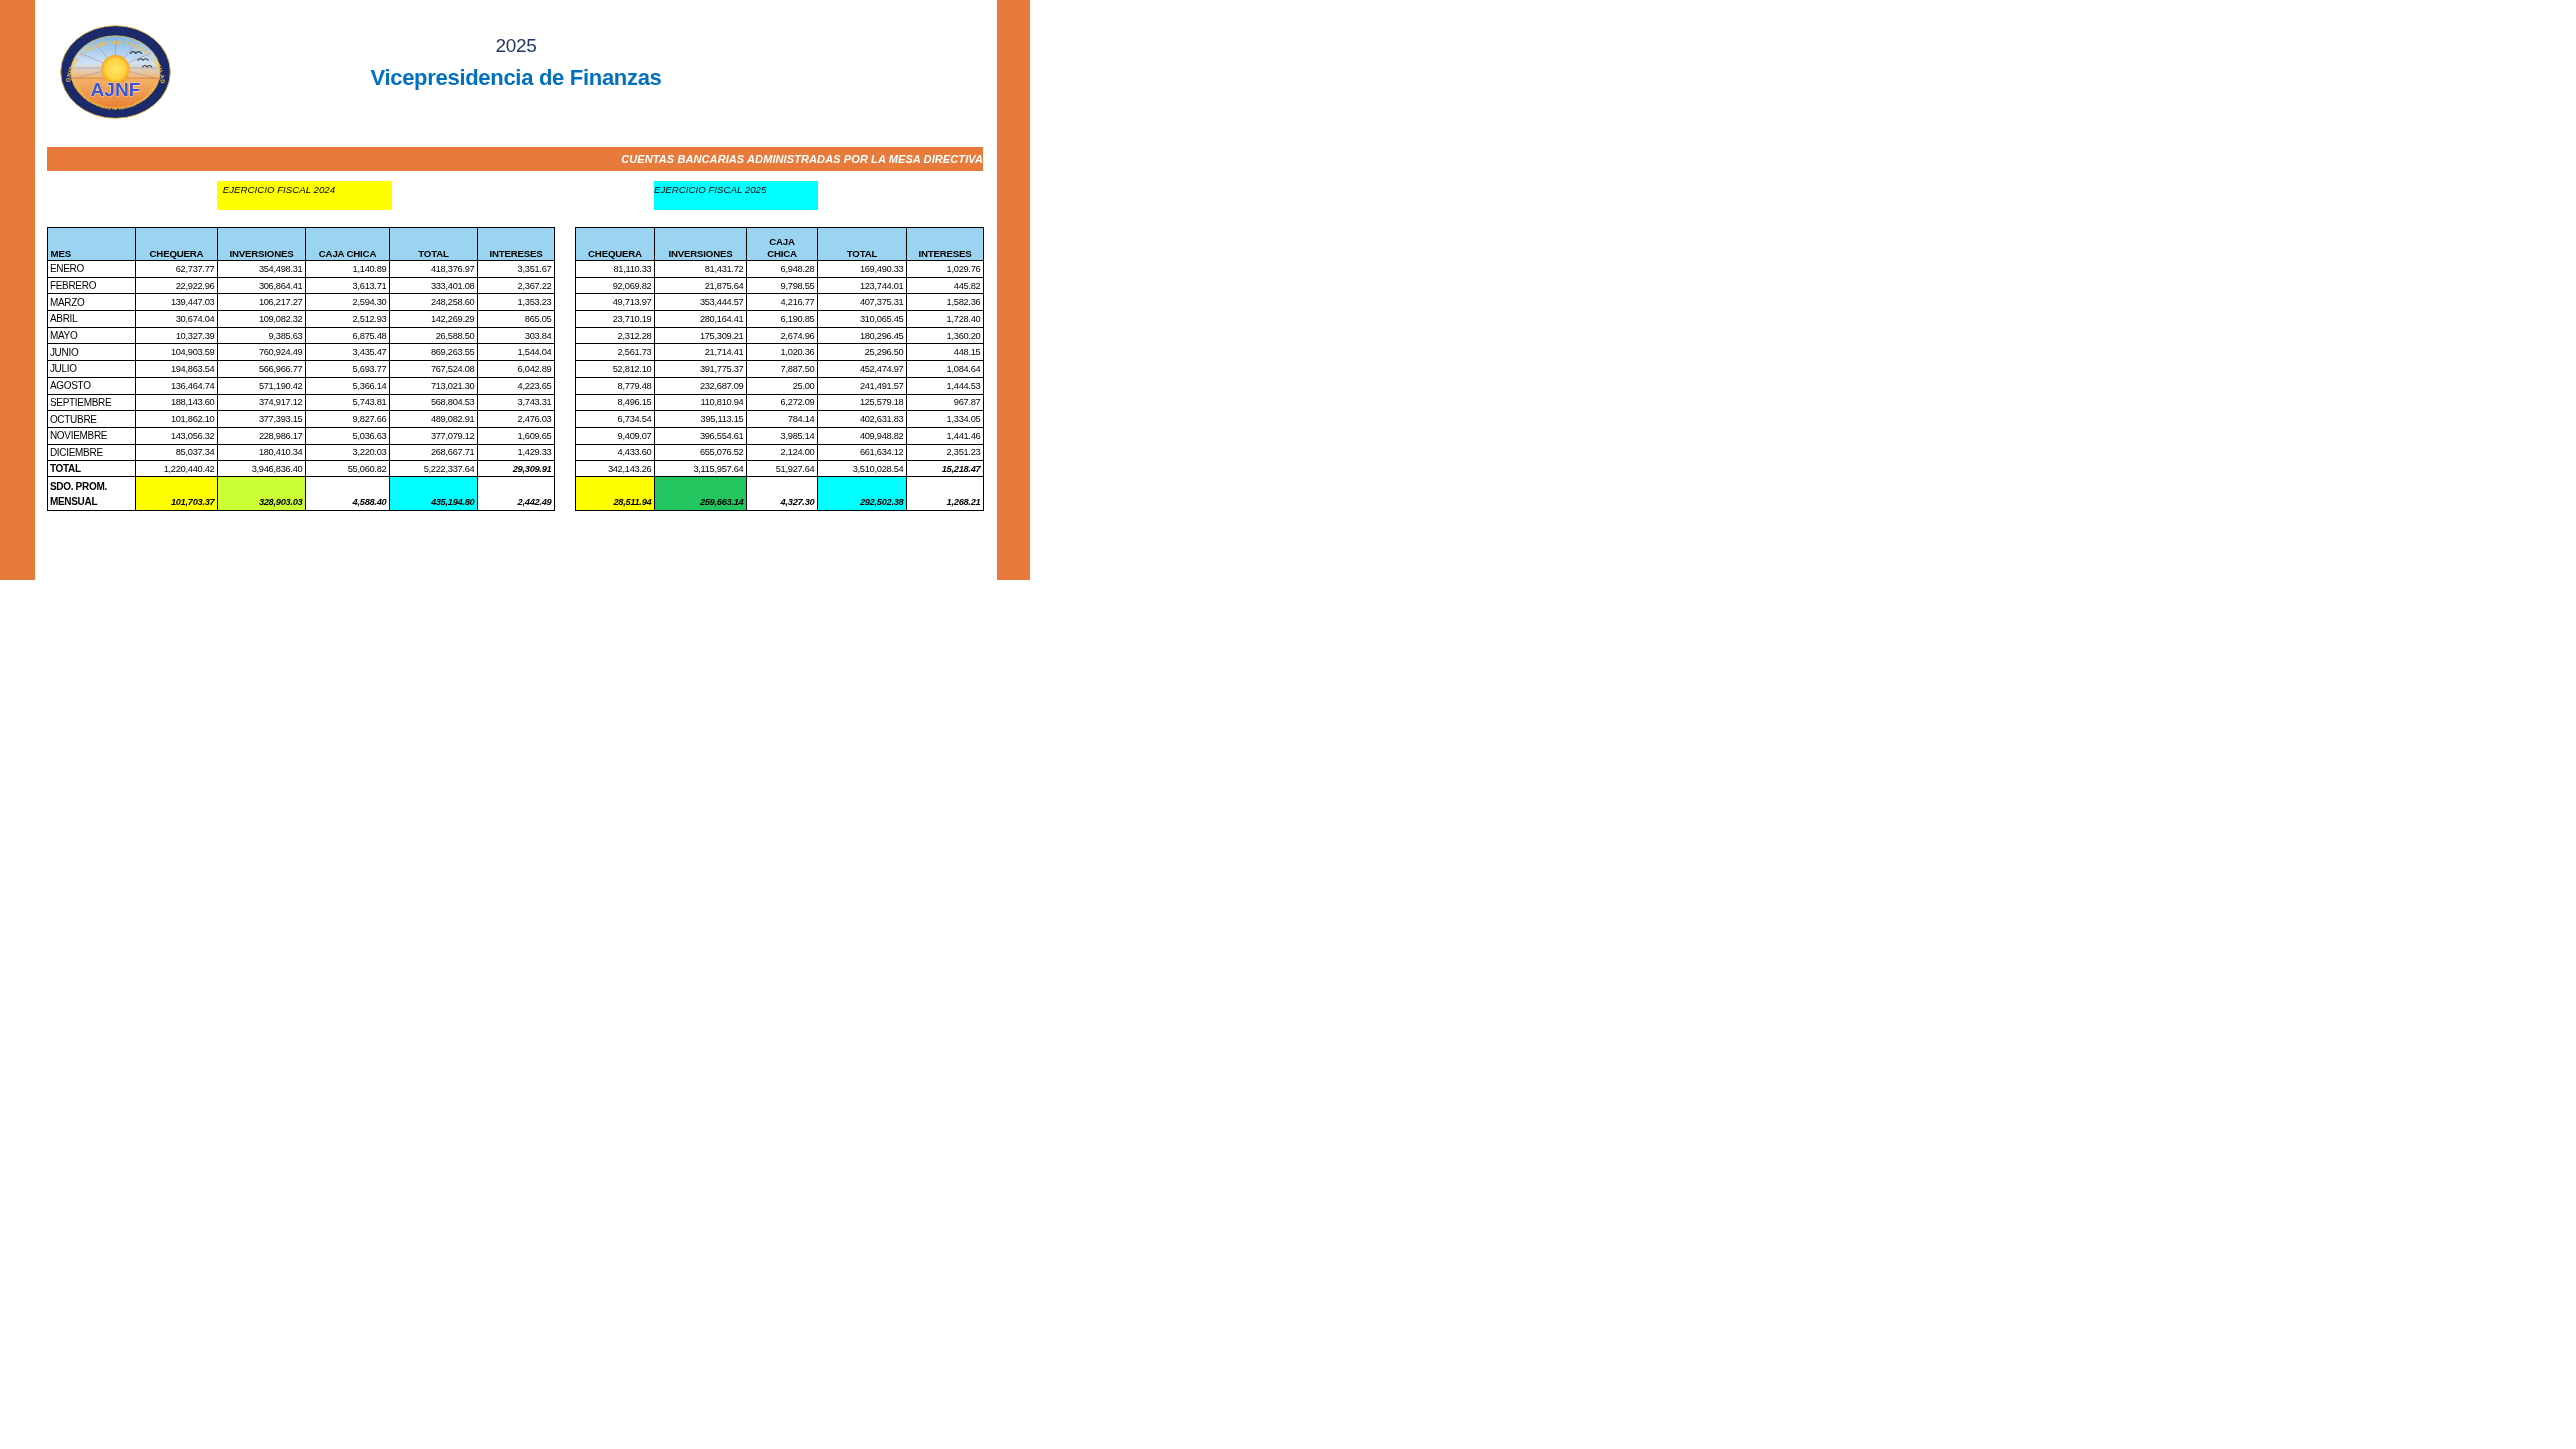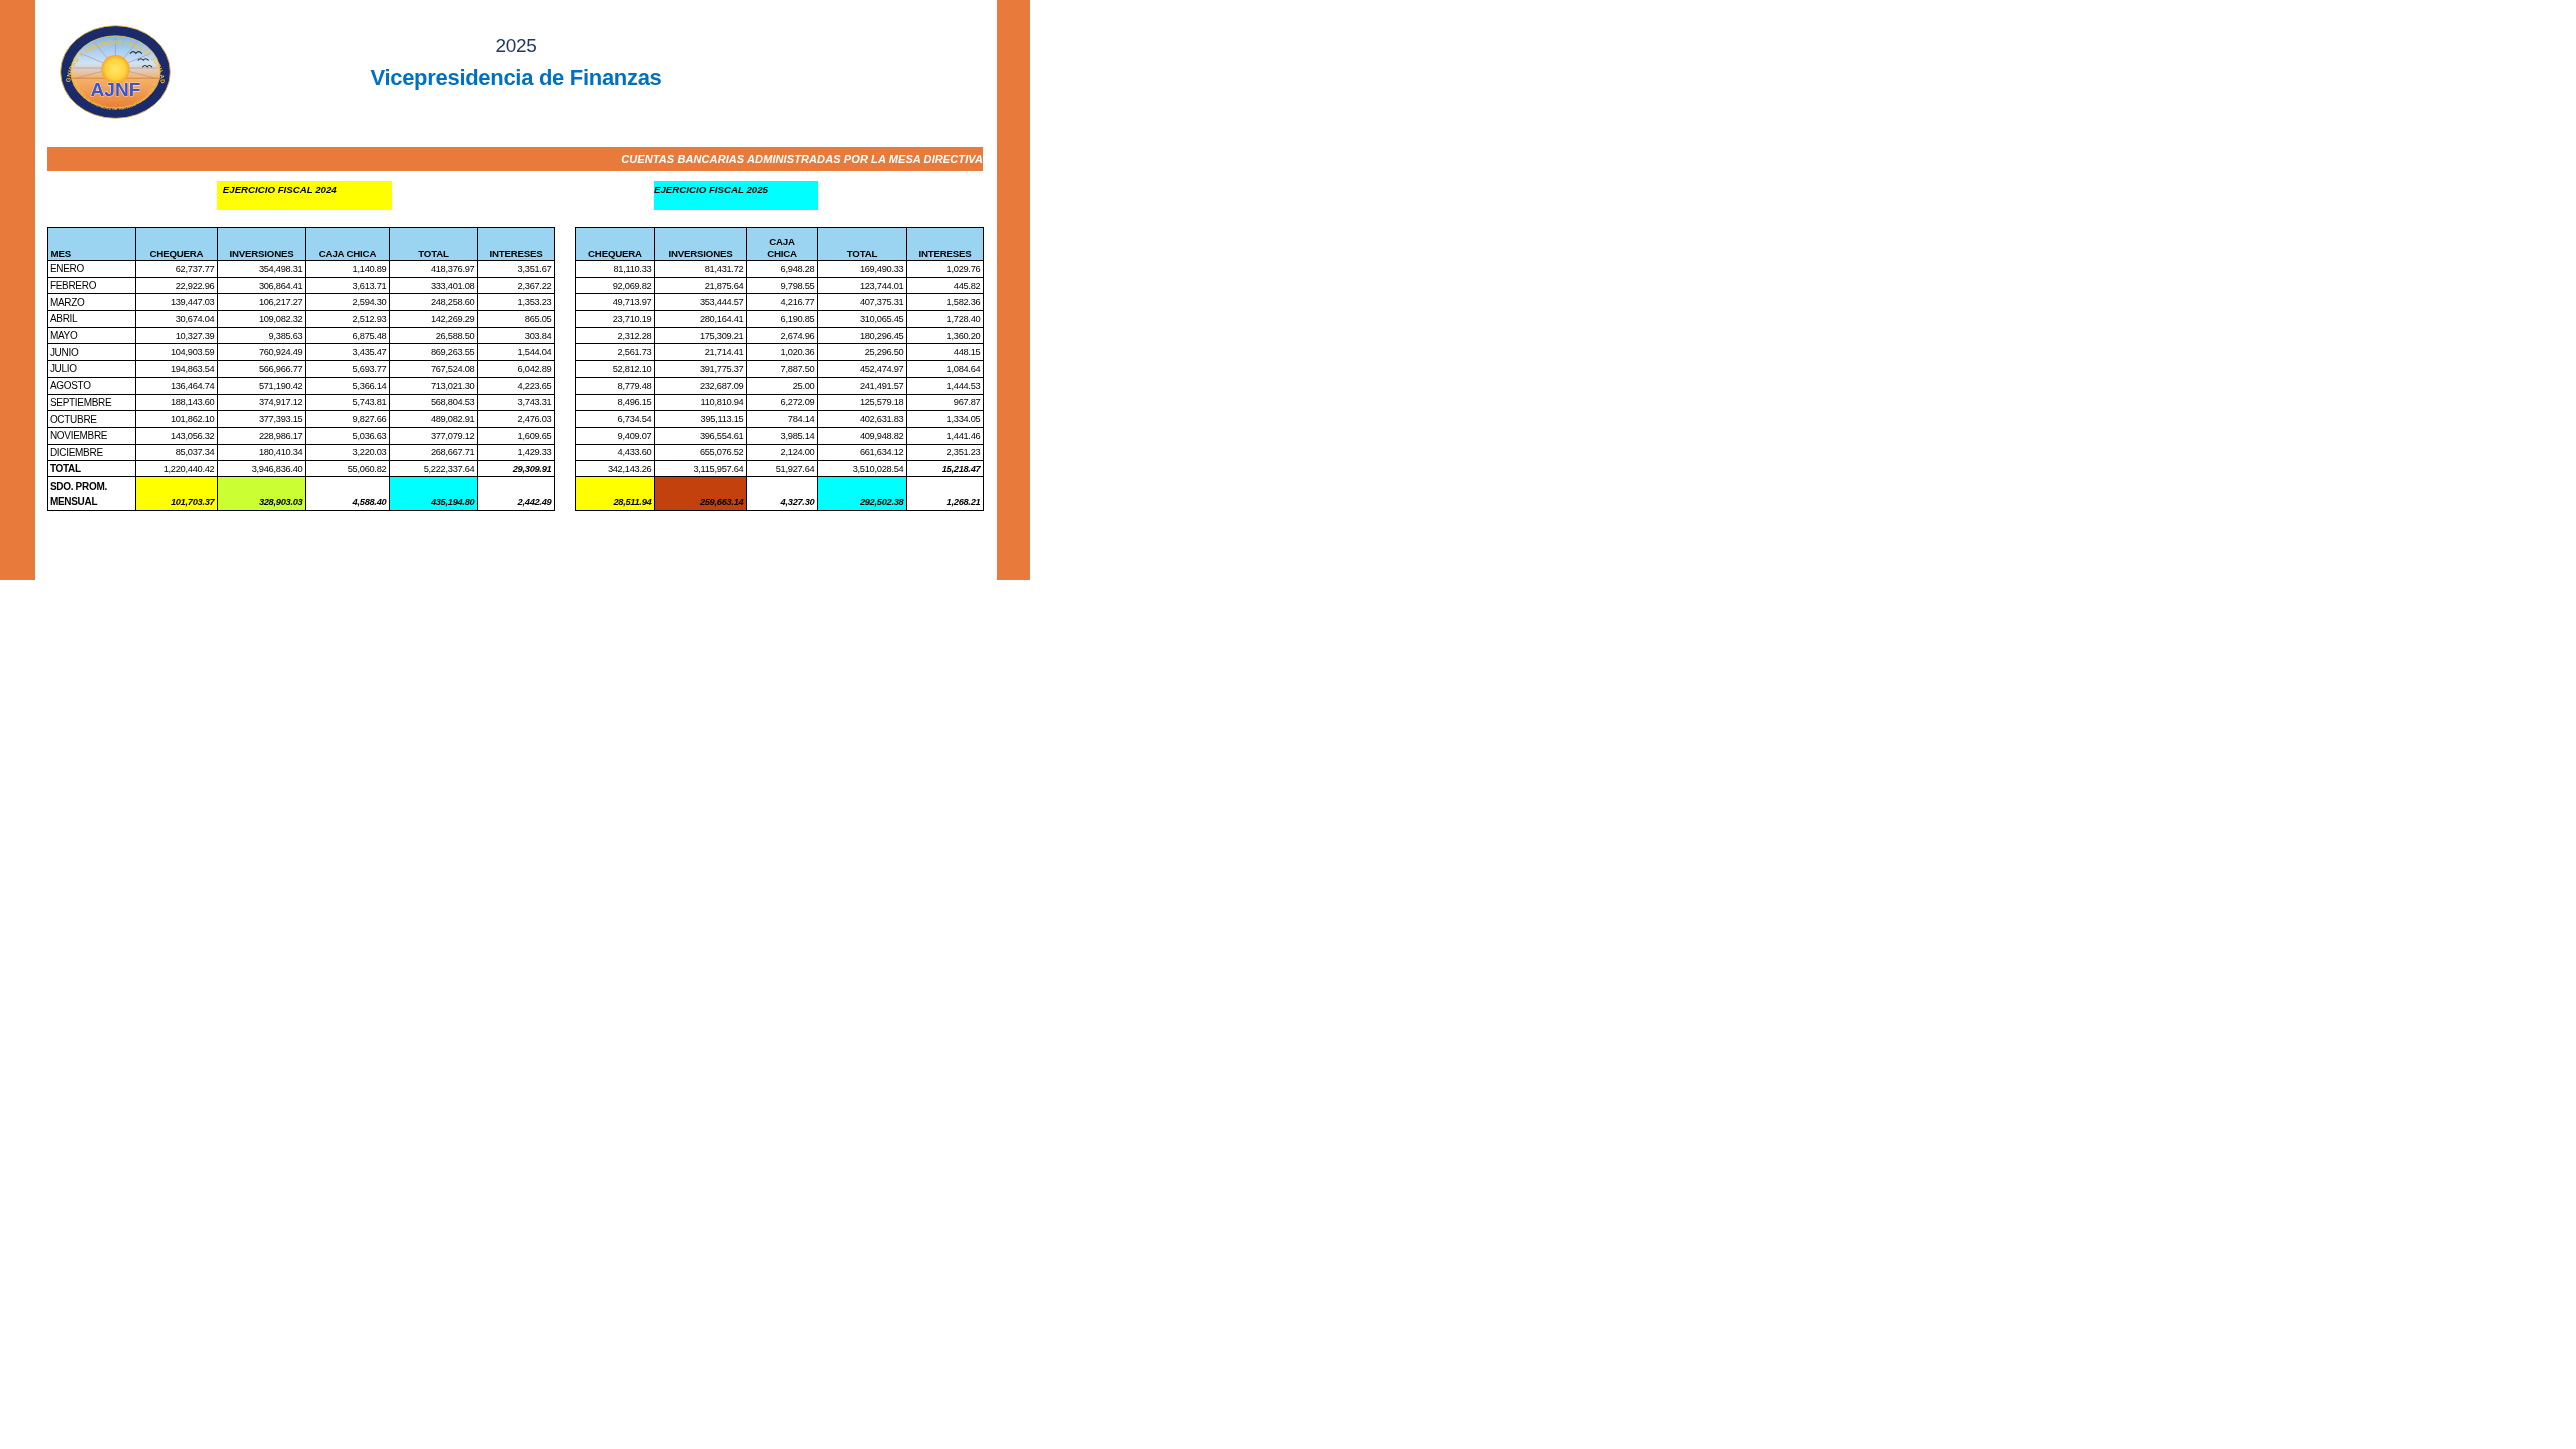--- a/index.html
+++ b/index.html
@@ -29,21 +29,21 @@
 
   .section-banner{
     position:absolute;left:47px;top:147px;width:936px;height:24px;background:#E87B3C;
     display:flex;align-items:center;justify-content:flex-end;
   }
   .section-banner span{
     color:#fff;font-weight:700;font-style:italic;font-size:11px;letter-spacing:0.1px;
   }
 
   .fiscal-label{
-    position:absolute;top:181px;height:29px;font-weight:700;font-style:italic;
+    position:absolute;top:181px;height:29px;font-weight:400;font-style:italic;
     font-size:9.7px;color:#000;padding-top:3.2px;box-sizing:border-box;
   }
   .fiscal-2024{left:217px;width:175px;background:#FFFF00;padding-left:5.8px;text-align:left;}
   .fiscal-2025{left:654px;width:164px;background:#00FFFF;}
 
   table.fin{
     position:absolute;top:227px;border-collapse:collapse;table-layout:fixed;
     border:1.9px solid #000;background:#fff;
   }
   #tbl-2024{left:47px;width:508px;}
@@ -378,20 +378,20 @@
       </tr>
       <tr class="total-row">
         <td class="num">342,143.26</td>
         <td class="num">3,115,957.64</td>
         <td class="num">51,927.64</td>
         <td class="num">3,510,028.54</td>
         <td class="num bolditalic">15,218.47</td>
       </tr>
       <tr class="sdo-row">
         <td class="num bolditalic" style="background: rgb(255, 255, 0);">28,511.94</td>
-        <td class="num bolditalic" style="background: #c2410c; text-align: right;">259,663.14</td>
+        <td class="num bolditalic" style="background: #22c55e; text-align: right;">259,663.14</td>
         <td class="num bolditalic" style="background: rgb(255, 255, 255);">4,327.30</td>
         <td class="num bolditalic" style="background: rgb(0, 255, 255);">292,502.38</td>
         <td class="num bolditalic" style="background: rgb(255, 255, 255);">1,268.21</td>
       </tr>
     </tbody>
   </table>
 
 
 </body></html>

